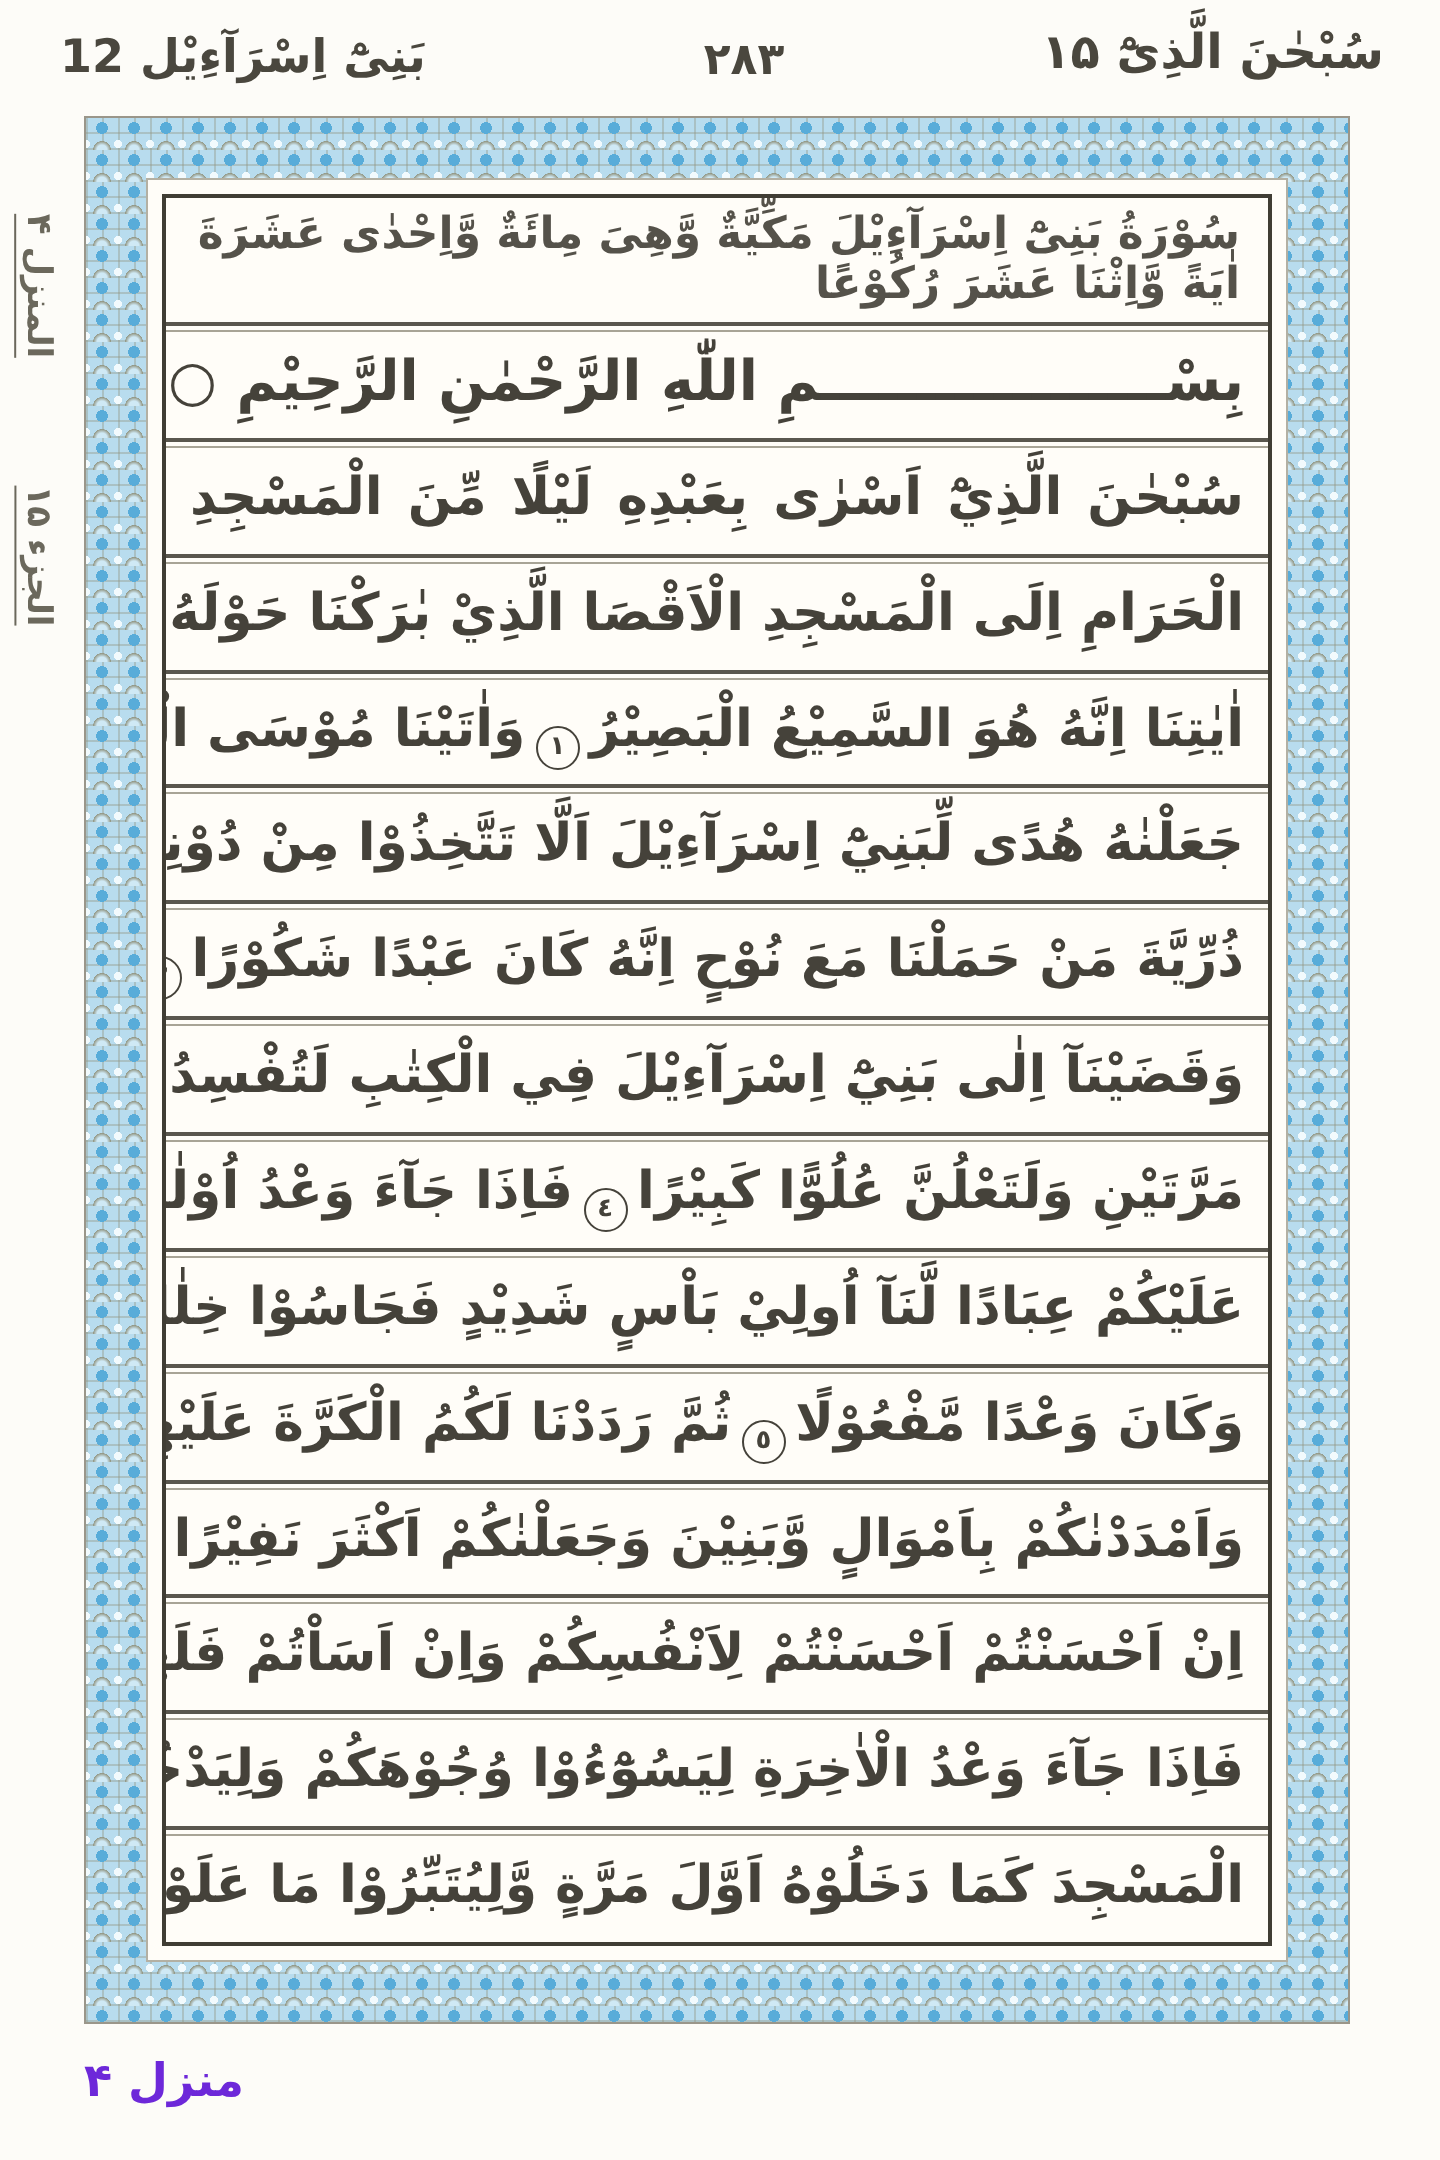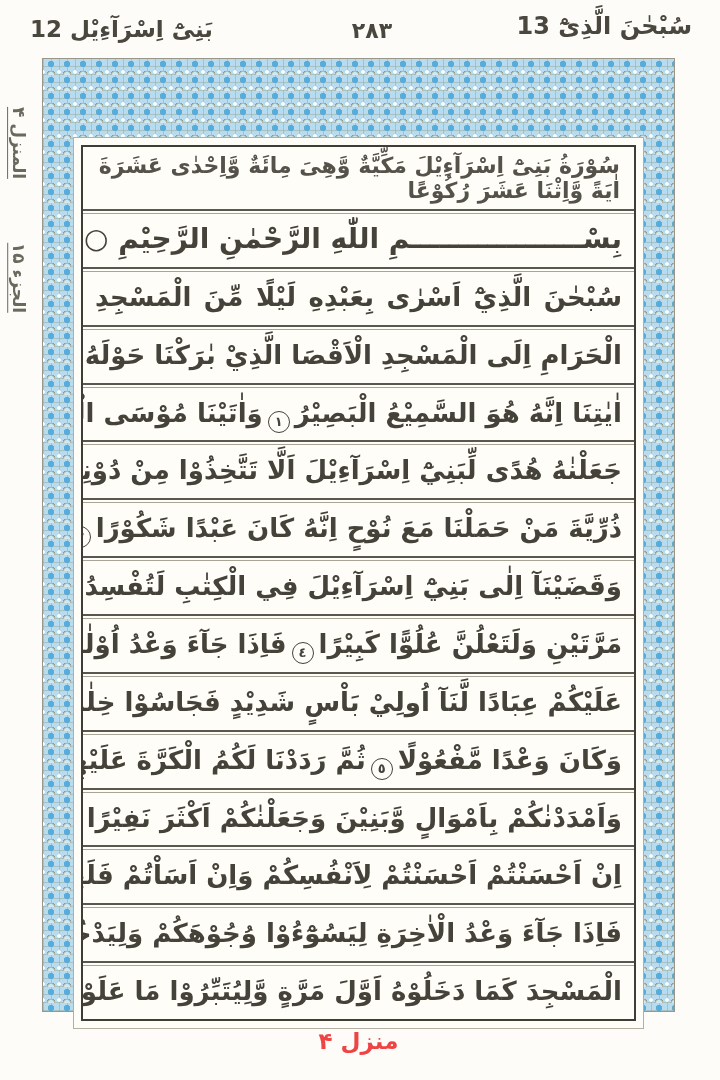--- a/index.html
+++ b/index.html
@@ -29,21 +29,21 @@
            background-color:#b8dcee;
            background-image:
              radial-gradient(circle 3px at 8px 5px,  #58acd9 97%, transparent),
              radial-gradient(circle 2px at 0px 13px, #f2fafd 97%, transparent),
              radial-gradient(circle 2px at 16px 13px,#f2fafd 97%, transparent),
              radial-gradient(circle 4.5px at 8px 16px, #cfe9f5 55%, rgba(145,148,128,.95) 97%, transparent),
              repeating-linear-gradient(90deg, rgba(145,148,128,.38) 0 1px, transparent 1px 8px),
              repeating-linear-gradient(0deg,  rgba(145,148,128,.38) 0 1px, transparent 1px 8px);
            background-size:16px 16px,16px 16px,16px 16px,16px 16px,auto,auto; }
   .inner-margin { width:100%; height:100%; background:#fffdf8;
-                  border:1px solid #b3b0a3; padding:7px;margin-top:48px; }
+                  border:1px solid #b3b0a3; padding:7px; }
   .text-box { width:100%; height:100%; border:2px solid #403d34; background:#fffdf8;
               display:flex; flex-direction:column; direction:rtl; overflow:hidden; }
 
   
   .surah-title { height:62px; flex:0 0 62px; display:flex; align-items:center;
                  justify-content:center; font-size:22px; font-weight:bold;
                  color:#55524a; padding:0 14px; letter-spacing:-.5px; }
 
   
   .rule { flex:0 0 5px; height:5px; border-top:2px solid #5a574e;
@@ -52,28 +52,28 @@
            text-align:justify; text-align-last:justify; line-height:50px;
            white-space:nowrap; overflow:hidden; font-weight:700; }
   .qline.first { font-size:28px; }
   .ayah { display:inline-flex; align-items:center; justify-content:center;
           width:22px; height:22px; border:1.5px solid #45423a; border-radius:50%;
           font-size:13px; line-height:22px; margin:0 5px; vertical-align:-4px;
           color:#45423a; }
 
   
   .footer { position:absolute; top:1028px; left:42px; width:633px;
-            text-align:center; font-size:23px; font-weight:bold; color:#ef4444; }
+            text-align:left; font-size:23px; font-weight:bold; color:#6d28d9; }
 </style>
 </head>
 <body>
 
 <div class="page">
 
-  <div class="header-item hdr-right">سُبْحٰنَ الَّذِیْٓ 13</div>
+  <div class="header-item hdr-right">سُبْحٰنَ الَّذِیْٓ ۱۵</div>
   <div class="header-item hdr-center">۲۸۳</div>
   <div class="header-item hdr-left">بَنِیْٓ اِسْرَآءِیْل 12</div>
 
   <div class="margin-label ml-manzil">
     <span>المنزل ۴</span>
   </div>
   <div class="margin-label ml-juz">
     <span>الجزء ۱۵</span>
   </div>
 

